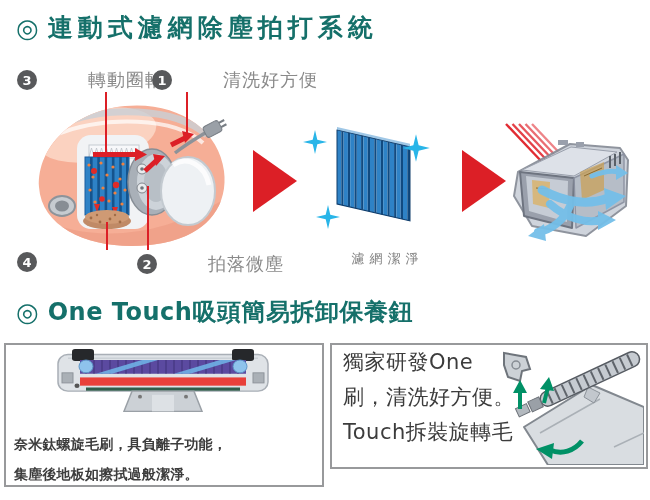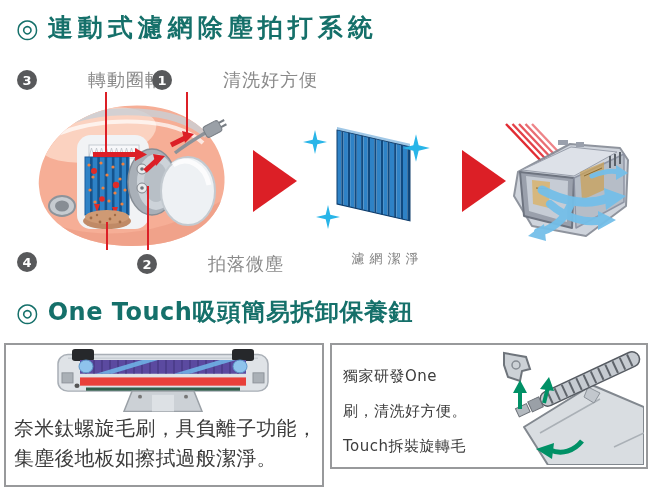--- a/index.html
+++ b/index.html
@@ -15,22 +15,22 @@
   .feature-label .txt{font-size:18px;color:#8a8a8a;letter-spacing:1px;margin-left:44px;}
   .leader{position:absolute;width:2px;background:#dc1f26;}
   .caption{position:absolute;font-size:13px;color:#7d7d7d;text-align:center;white-space:nowrap;}
   .cap-filter{left:320px;top:250px;width:135px;letter-spacing:5px;}
   .cap-suction{left:505px;top:250px;width:140px;letter-spacing:1px;}
   .abs{position:absolute;}
   .panel{position:absolute;border:2px solid #98999b;background:#fff;}
   .panel-left{left:4px;top:343px;width:316px;height:140px;}
   .panel-right{left:330px;top:343px;width:314px;height:122px;}
   .panel-text{position:absolute;color:#3c3c3c;white-space:nowrap;}
-  .panel-left .panel-text{left:8px;top:68px;font-size:20px;line-height:30px;letter-spacing:0.2px;}
-  .panel-right .panel-text{left:11px;top:14px;font-size:15px;line-height:35px;letter-spacing:0.5px;}
+  .panel-left .panel-text{left:8px;top:84px;font-size:14px;line-height:30px;letter-spacing:0.2px;font-weight:bold;}
+  .panel-right .panel-text{left:11px;top:0;font-size:21px;line-height:35px;letter-spacing:0.5px;}
 </style>
 </head>
 <body>
 
 <div class="page">
 
   <div class="heading h1">
     <span class="bullet">◎</span>
     <span>連動式濾網除塵拍打系統</span>
   </div>

